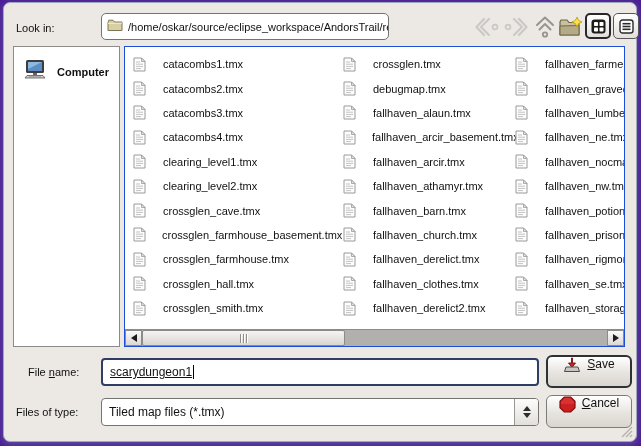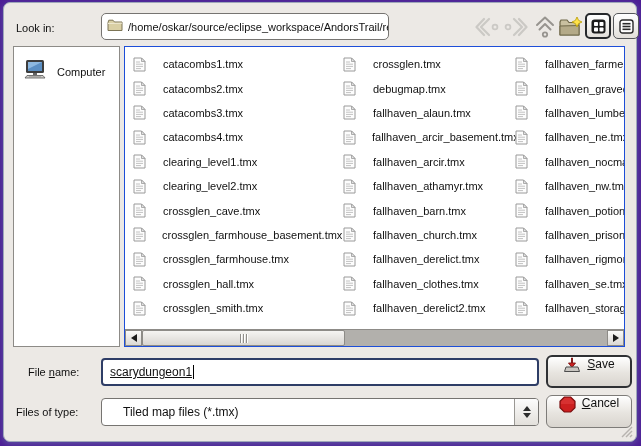--- a/index.html
+++ b/index.html
@@ -28,21 +28,21 @@
   .tri-down { width:0; height:0; border-left:4px solid transparent; border-right:4px solid transparent; border-top:5px solid #2c2c2c; }
 
   .navbtn { position:absolute; top:11px; width:25px; height:25px; display:flex; align-items:center; justify-content:center; background:transparent; border:none; }
   .viewbtn { position:absolute; top:10px; width:26px; height:26px; border-radius:5px;
     background:linear-gradient(#ffffff,#e2dfda); display:flex; align-items:center; justify-content:center; }
   .viewbtn.sel { border:2px solid #26282b; }
   .viewbtn.unsel { border:1px solid #55575a; }
 
   
   .sidebar { position:absolute; left:9px; top:43px; width:107px; height:301px;
-    background:#fff; border:1px solid #8d8b87; padding:7px 0 0 8px; }
+    background:#fff; border:1px solid #8d8b87; padding:7px 0 0 8px;font-weight:bold; }
   .side-item { display:flex; align-items:center; gap:9px; height:36px; }
   .side-item .lbl { font-size:11px; }
 
   
   .filepanel { position:absolute; left:120px; top:43px; width:501px; height:301px;
     background:#fff; border:1px solid #1d4ed8; overflow:hidden; }
   .filecol { position:absolute; top:5px; }
   .filecol.c1 { left:8px;   width:208px; }
   .filecol.c2 { left:218px; width:170px; }
   .filecol.c3 { left:390px; width:200px; }
@@ -65,21 +65,21 @@
   .fname-label { position:absolute; left:24px; top:363px; }
   .fname-field { position:absolute; left:97px; top:355px; width:438px; height:28px;
     background:#fff; border:2px solid #2e3d66; border-radius:4px;
     display:flex; align-items:center; padding-left:7px; }
   .fname-field .val { font-size:12px; color:#111;text-decoration:underline; }
   .caret { width:1px; height:14px; background:#000; margin-left:1px; }
 
   .ftype-label { position:absolute; left:12px; top:403px; }
   .ftype-combo { position:absolute; left:97px; top:395px; width:438px; height:28px;
     background:#fff; border:1px solid #767471; border-radius:4px;
-    display:flex; align-items:center; padding-left:21px; overflow:hidden; }
+    display:flex; align-items:center; padding-left:7px; overflow:hidden; }
   .ftype-combo .val { font-size:12px; color:#111; flex:1; }
 
   .btn { position:absolute; left:542px; width:86px; height:33px; border-radius:6px;
     background:linear-gradient(#ffffff,#e7e4df 55%,#d9d5cf);
     display:flex; justify-content:center; gap:6px; font-size:12px; color:#111; }
   .btn-save { top:352px; border:2px solid #2f3134; }
   .btn-cancel { top:392px; border:1px solid #7e7c79; }
 
   .resize-grip { position:absolute; right:3px; bottom:3px; }
 </style>

